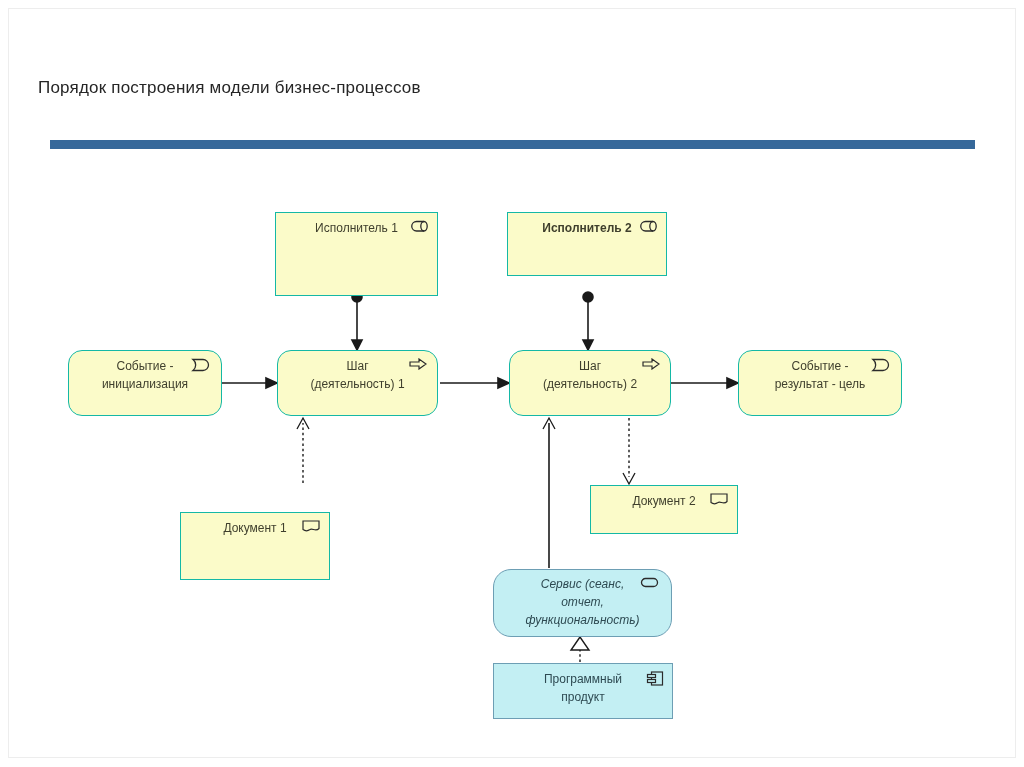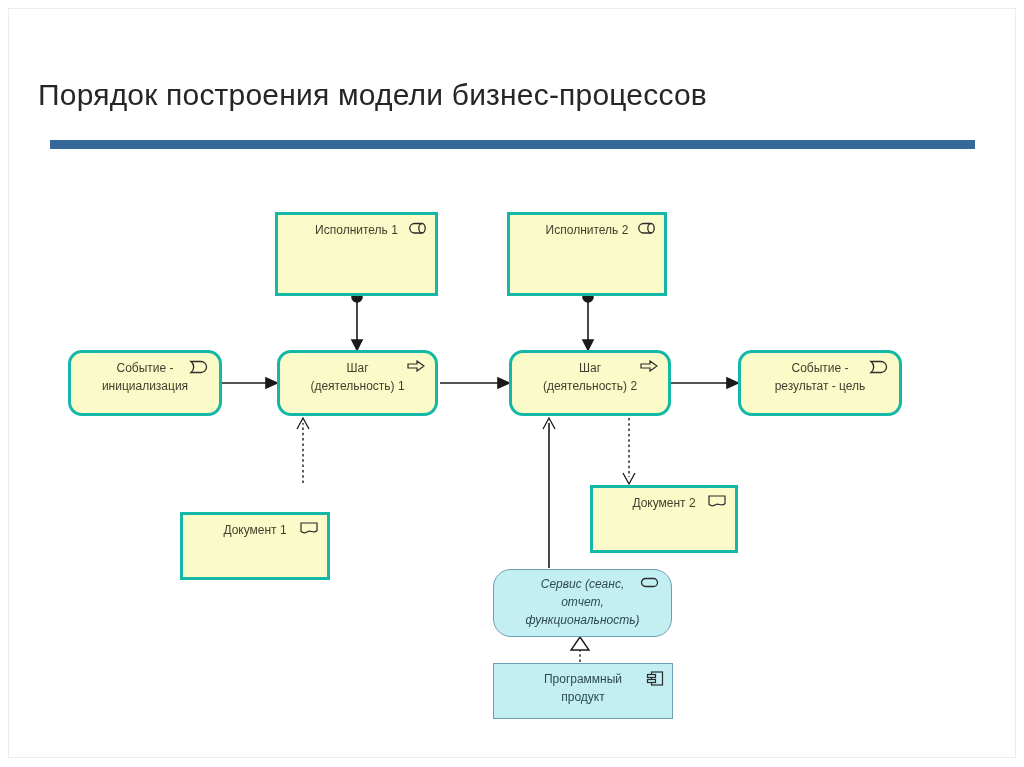--- a/index.html
+++ b/index.html
@@ -10,37 +10,37 @@
     font-family:"Liberation Sans", sans-serif;
     overflow:hidden;
   }
   .slide-frame{
     position:absolute;left:8px;top:8px;right:8px;bottom:9px;
     border:1px solid #ededed;
     pointer-events:none;
   }
   .title{
     position:absolute;left:38px;top:78px;width:900px;
-    font-size:30px;font-weight:400;color:#262626;
+    font-size:17px;font-weight:400;color:#262626;
     letter-spacing:0.2px;
   }
   .accent-bar{
     position:absolute;left:50px;top:140px;width:925px;height:9px;
     background:#36689A;
   }
   .node{
     position:absolute;
     box-sizing:border-box;
     text-align:center;
     font-size:12px;
     line-height:18px;
   }
   .biz{
     background:#FBFBC9;
-    border:3px solid #14b8a6;
+    border:1px solid #14b8a6;
     color:#3F3F2D;
   }
   .app{
     background:#C3EFF3;
     border:1px solid #6D9EB4;
     color:#2E4A52;
   }
   .round{border-radius:14px;text-align:center;}
   .round-lg{border-radius:18px;font-style:italic;}
   .lbl{
@@ -121,21 +121,21 @@
   <div class="node biz" style="left:275px;top:212px;width:163px;height:84px;">
     <span class="lbl">Исполнитель 1</span>
     <span class="icon">
       <svg width="19" height="13" viewBox="0 0 19 13">
         <path d="M14,1.5 H6.5 A4.75,4.75 0 0 0 6.5,11 H14" fill="none" stroke="#2b2b2b" stroke-width="1.3"></path>
         <ellipse cx="14" cy="6.25" rx="3.2" ry="4.75" fill="none" stroke="#2b2b2b" stroke-width="1.3"></ellipse>
       </svg>
     </span>
   </div>
 
-  <div class="node biz" style="left:507px;top:212px;width:160px;height:84px;">
+  <div class="node biz" style="left:507px;top:212px;width:160px;height:64px;font-weight:bold;">
     <span class="lbl">Исполнитель 2</span>
     <span class="icon">
       <svg width="19" height="13" viewBox="0 0 19 13">
         <path d="M14,1.5 H6.5 A4.75,4.75 0 0 0 6.5,11 H14" fill="none" stroke="#2b2b2b" stroke-width="1.3"></path>
         <ellipse cx="14" cy="6.25" rx="3.2" ry="4.75" fill="none" stroke="#2b2b2b" stroke-width="1.3"></ellipse>
       </svg>
     </span>
   </div>
 
   <div class="node biz round" style="left:68px;top:350px;width:154px;height:66px;">
@@ -180,21 +180,21 @@
 
   <div class="node biz" style="left:180px;top:485px;width:150px;height:68px;margin-top:27px;">
     <span class="lbl">Документ 1</span>
     <span class="icon">
       <svg width="20" height="13" viewBox="0 0 20 13">
         <path d="M2,1 H18 V8.5 C14.5,12.5 11.5,7.5 9,9.5 C6.5,11.3 4,11 2,9.5 Z" fill="none" stroke="#2b2b2b" stroke-width="1.2"></path>
       </svg>
     </span>
   </div>
 
-  <div class="node biz" style="left:590px;top:485px;width:148px;height:68px;">
+  <div class="node biz" style="left:590px;top:485px;width:148px;height:49px;">
     <span class="lbl">Документ 2</span>
     <span class="icon">
       <svg width="20" height="13" viewBox="0 0 20 13">
         <path d="M2,1 H18 V8.5 C14.5,12.5 11.5,7.5 9,9.5 C6.5,11.3 4,11 2,9.5 Z" fill="none" stroke="#2b2b2b" stroke-width="1.2"></path>
       </svg>
     </span>
   </div>
 
   <div class="node app round-lg" style="left:493px;top:569px;width:179px;height:68px;">
     <span class="lbl" style="padding-top:5px;">Сервис (сеанс,

